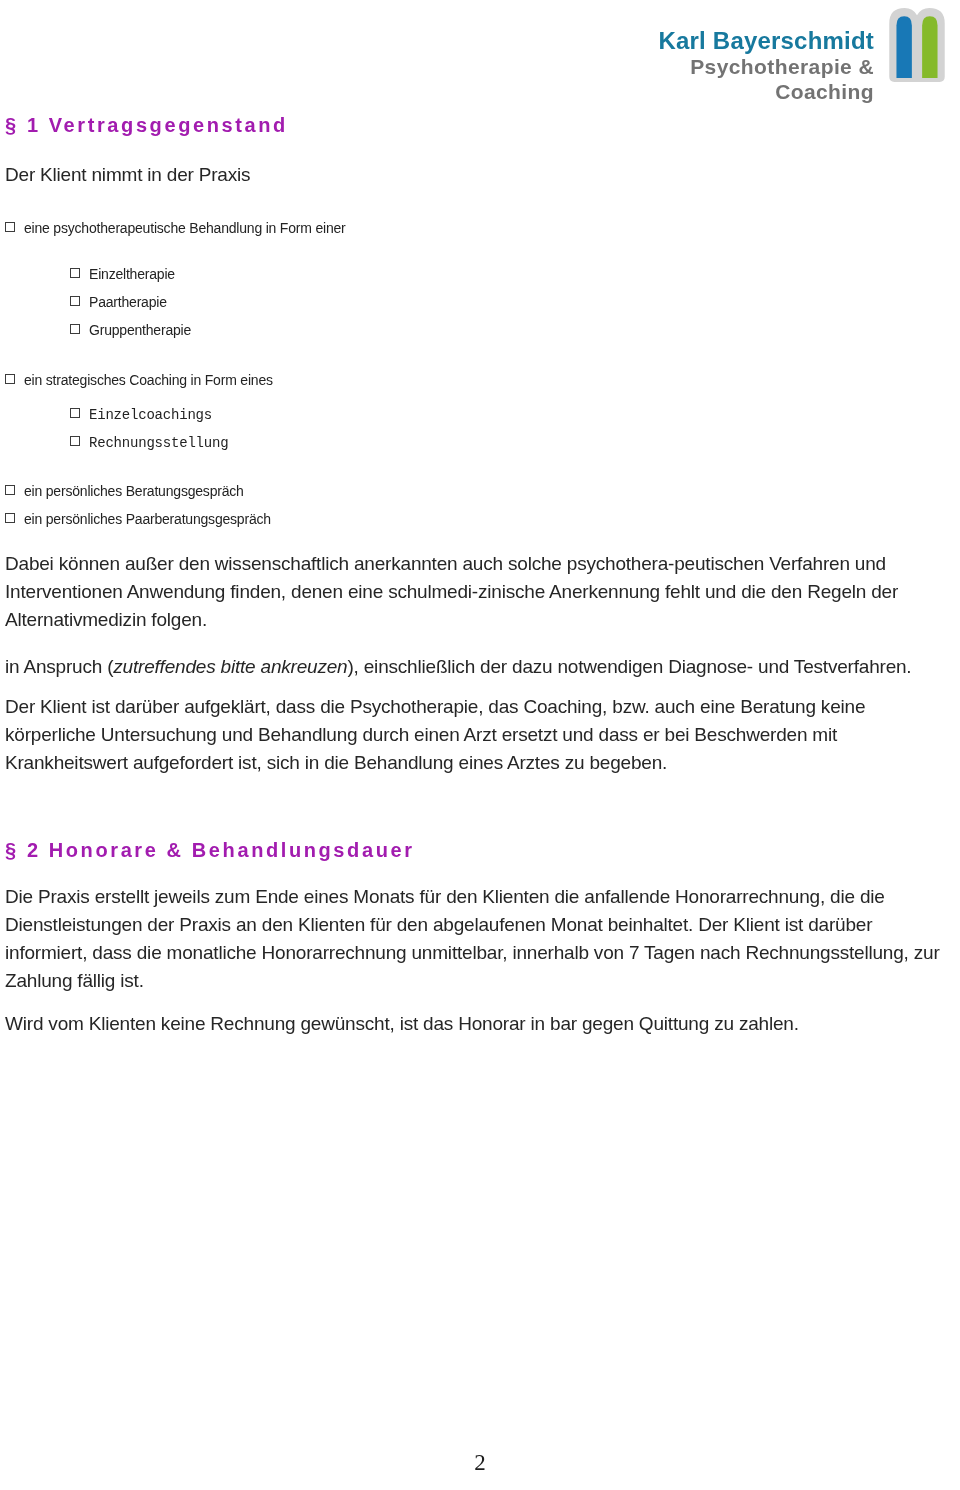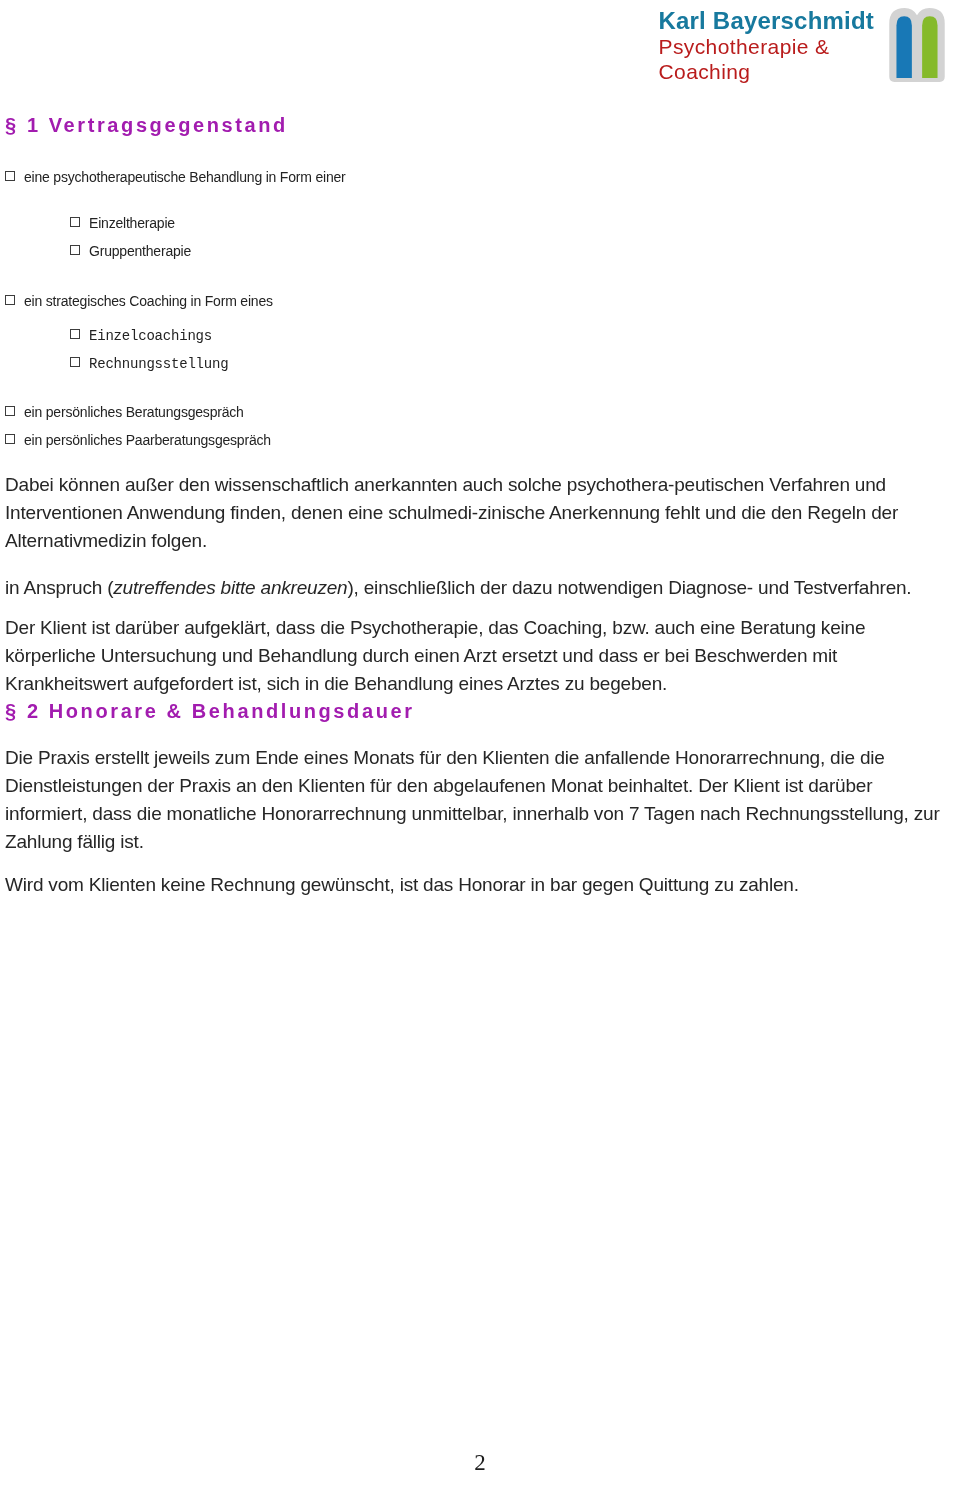--- a/index.html
+++ b/index.html
@@ -19,37 +19,37 @@
   
   .letterhead {
     display: flex;
     justify-content: flex-end;
     align-items: flex-start;
     gap: 14px;
     padding: 6px 0 0 0;
     height: 84px;
     box-sizing: border-box;
   }
-  .logo-text { padding-top: 1px; }
+  .logo-text { text-align: right; padding-top: 1px; margin-top: 20px; }
   .logo-name {
     font-size: 24px; font-weight: bold; color: #17799e;
     line-height: 27px; letter-spacing: 0.2px;
   }
   .logo-sub {
-    font-size: 21px; color: #b91c1c; font-weight: normal;
+    font-size: 21px; color: #737373; font-weight: bold;
     line-height: 25px; letter-spacing: 0.4px;
   }
   .logo-mark { width: 58px; height: 76px; flex: 0 0 auto; }
   
   .sec-heading {
     margin: 0; font-size: 20px; font-weight: bold;
     letter-spacing: 2.6px; color: #a21caf; line-height: 26px;
   }
   #s1-heading { margin-top: 28px; }
-  #s2-heading { }
+  #s2-heading { margin-top: 60px; }
   .body {
     margin: 0; font-size: 19px; line-height: 28px;
     letter-spacing: -0.2px; color: #262626;
   }
   #s1-intro { margin-top: 23px; }
   .opt-row { line-height: 28px; font-size: 14px; letter-spacing: -0.2px; }
   #opt-group-1 { margin-top: 25px; }
   #sub-list-1 { margin-top: 18px; }
   #opt-group-2 { margin-top: 22px; }
   #sub-list-2 { margin-top: 7px; font-family: Liberation Mono, monospace; }
@@ -95,28 +95,32 @@
         <path d="M8,70 L8,19 Q8,10 15.5,10 Q23,10 23,19 L23,70 Z" fill="#1878b6"></path>
         <path d="M33,70 L33,19 Q33,10 40.5,10 Q48,10 48,19 L48,70 Z" fill="#85ba2a"></path>
       </svg>
     </div>
   </header>
 
   <main>
 
     <h1 class="sec-heading" id="s1-heading">§ 1 Vertragsgegenstand</h1>
 
+    <p class="body" id="s1-intro">Der Klient nimmt in der Praxis</p>
 
     <div class="opt-row" id="opt-group-1">
       <span class="checkbox"></span><span>eine psychotherapeutische Behandlung in Form einer</span>
     </div>
 
     <div class="sub-list" id="sub-list-1">
       <div class="opt-row">
         <span class="checkbox"></span><span>Einzeltherapie</span>
+      </div>
+      <div class="opt-row">
+        <span class="checkbox"></span><span>Paartherapie</span>
       </div>
       <div class="opt-row">
         <span class="checkbox"></span><span>Gruppentherapie</span>
       </div>
     </div>
 
     <div class="opt-row" id="opt-group-2">
       <span class="checkbox"></span><span>ein strategisches Coaching in Form eines</span>
     </div>
 

